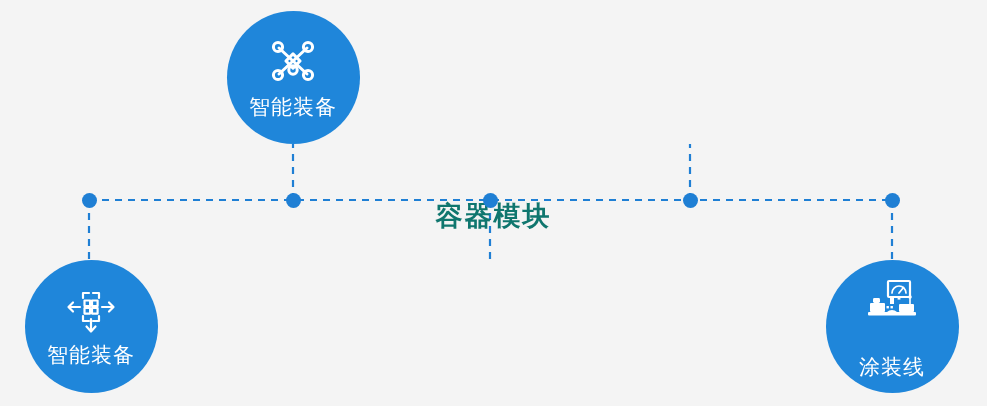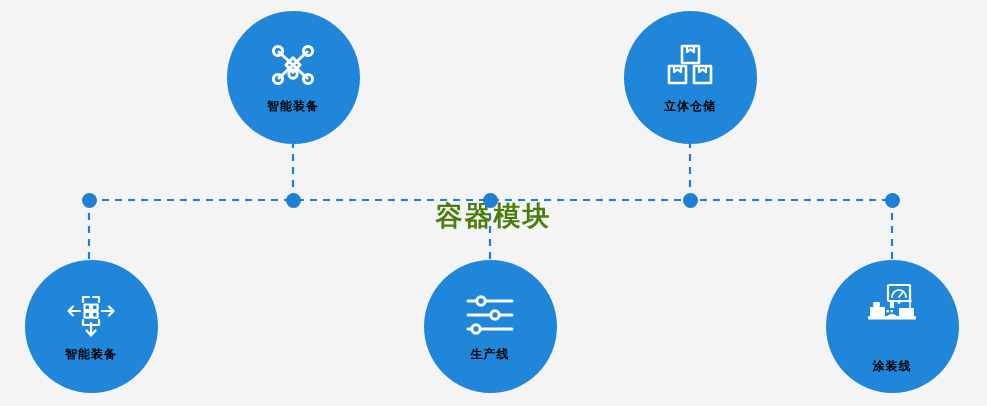--- a/index.html
+++ b/index.html
@@ -30,21 +30,21 @@
   }
   
   .watermark {
     position: absolute;
     left: 0;
     top: 198px;
     width: 987px;
     text-align: center;
     font-size: 27px;
     letter-spacing: 2px;
-    color: #4d7c0f;
+    color: #0f766e;
     font-weight: 700;
     user-select: none;
     white-space: nowrap;
   }
   
   .spine-dot {
     position: absolute;
     width: 15px;
     height: 15px;
     margin-left: -7.5px;
@@ -72,26 +72,26 @@
     height: 46px;
     display: flex;
     align-items: center;
     justify-content: center;
     margin-bottom: 8px;
   }
   .bubble .icon-wrap svg {
     display: block;
   }
   .bubble .bubble-label {
-    color: #000000;
-    font-size: 12px;
+    color: #ffffff;
+    font-size: 21px;
     letter-spacing: 1px;
     line-height: 1;
     white-space: nowrap;
-    font-weight: 700;
+    font-weight: 400;
   }
   
   .bubble.top .icon-wrap { margin-bottom: 12px; }
   .bubble.bottom .icon-wrap { margin-bottom: 10px; }
 </style>
 </head>
 <body>
 
 <div id="stage">
 
@@ -127,35 +127,20 @@
           <circle cx="38" cy="8" r="4.6"></circle>
           <circle cx="8" cy="36" r="4.6"></circle>
           <circle cx="38" cy="36" r="4.6"></circle>
           <circle cx="23" cy="31" r="4.2"></circle>
         </g>
       </svg>
     </span>
     <span class="bubble-label">智能装备</span>
   </div>
 
-  <div class="bubble top" style="left:690px; top:77px;">
-    <span class="icon-wrap">
-      <svg width="48" height="44" viewBox="0 0 48 44">
-        <g fill="none" stroke="#ffffff" stroke-width="2.6" stroke-linejoin="round">
-          <rect x="16" y="3" width="17" height="17"></rect>
-          <path d="M21 3 v6 l3.5 -2.6 L28 9 V3" stroke-width="2.2"></path>
-          <rect x="3" y="23" width="17" height="17"></rect>
-          <path d="M8 23 v6 l3.5 -2.6 L15 29 V23" stroke-width="2.2"></path>
-          <rect x="28" y="23" width="17" height="17"></rect>
-          <path d="M33 23 v6 l3.5 -2.6 L40 29 V23" stroke-width="2.2"></path>
-        </g>
-      </svg>
-    </span>
-    <span class="bubble-label">立体仓储</span>
-  </div>
 
   <div class="bubble bottom" style="left:91px; top:326px;">
     <span class="icon-wrap">
       <svg width="50" height="46" viewBox="0 0 50 46">
         <g fill="none" stroke="#ffffff" stroke-width="2.2" stroke-linecap="round" stroke-linejoin="round">
 
           <path d="M17 10 V5 h6"></path>
           <path d="M33 10 V5 h-6"></path>
           <path d="M17 28 v5 h6"></path>
           <path d="M33 28 v5 h-6"></path>
@@ -172,37 +157,20 @@
           <path d="M43 14.5 L47.5 19 L43 23.5"></path>
 
           <path d="M25 31 V43"></path>
           <path d="M20.5 38.5 L25 43.5 L29.5 38.5"></path>
         </g>
       </svg>
     </span>
     <span class="bubble-label">智能装备</span>
   </div>
 
-  <div class="bubble bottom" style="left:490px; top:326px;">
-    <span class="icon-wrap">
-      <svg width="50" height="42" viewBox="0 0 50 42">
-        <g fill="none" stroke="#ffffff" stroke-width="3" stroke-linecap="round">
-          <line x1="3" y1="7" x2="47" y2="7"></line>
-          <line x1="3" y1="21" x2="47" y2="21"></line>
-          <line x1="3" y1="35" x2="47" y2="35"></line>
-        </g>
-        <g fill="#1f86da" stroke="#ffffff" stroke-width="3">
-          <circle cx="16" cy="7" r="4.2"></circle>
-          <circle cx="30" cy="21" r="4.2"></circle>
-          <circle cx="11" cy="35" r="4.2"></circle>
-        </g>
-      </svg>
-    </span>
-    <span class="bubble-label">生产线</span>
-  </div>
 
   <div class="bubble bottom" style="left:892px; top:326px;gap:24px;">
     <span class="icon-wrap">
       <svg width="52" height="44" viewBox="0 0 52 44">
         <g fill="#ffffff" stroke="none">
 
           <rect x="2" y="35" width="48" height="3.4" rx="1"></rect>
 
           <rect x="4" y="26" width="15" height="9" rx="1"></rect>
           <rect x="7" y="21" width="7" height="5" rx="1.4"></rect>

